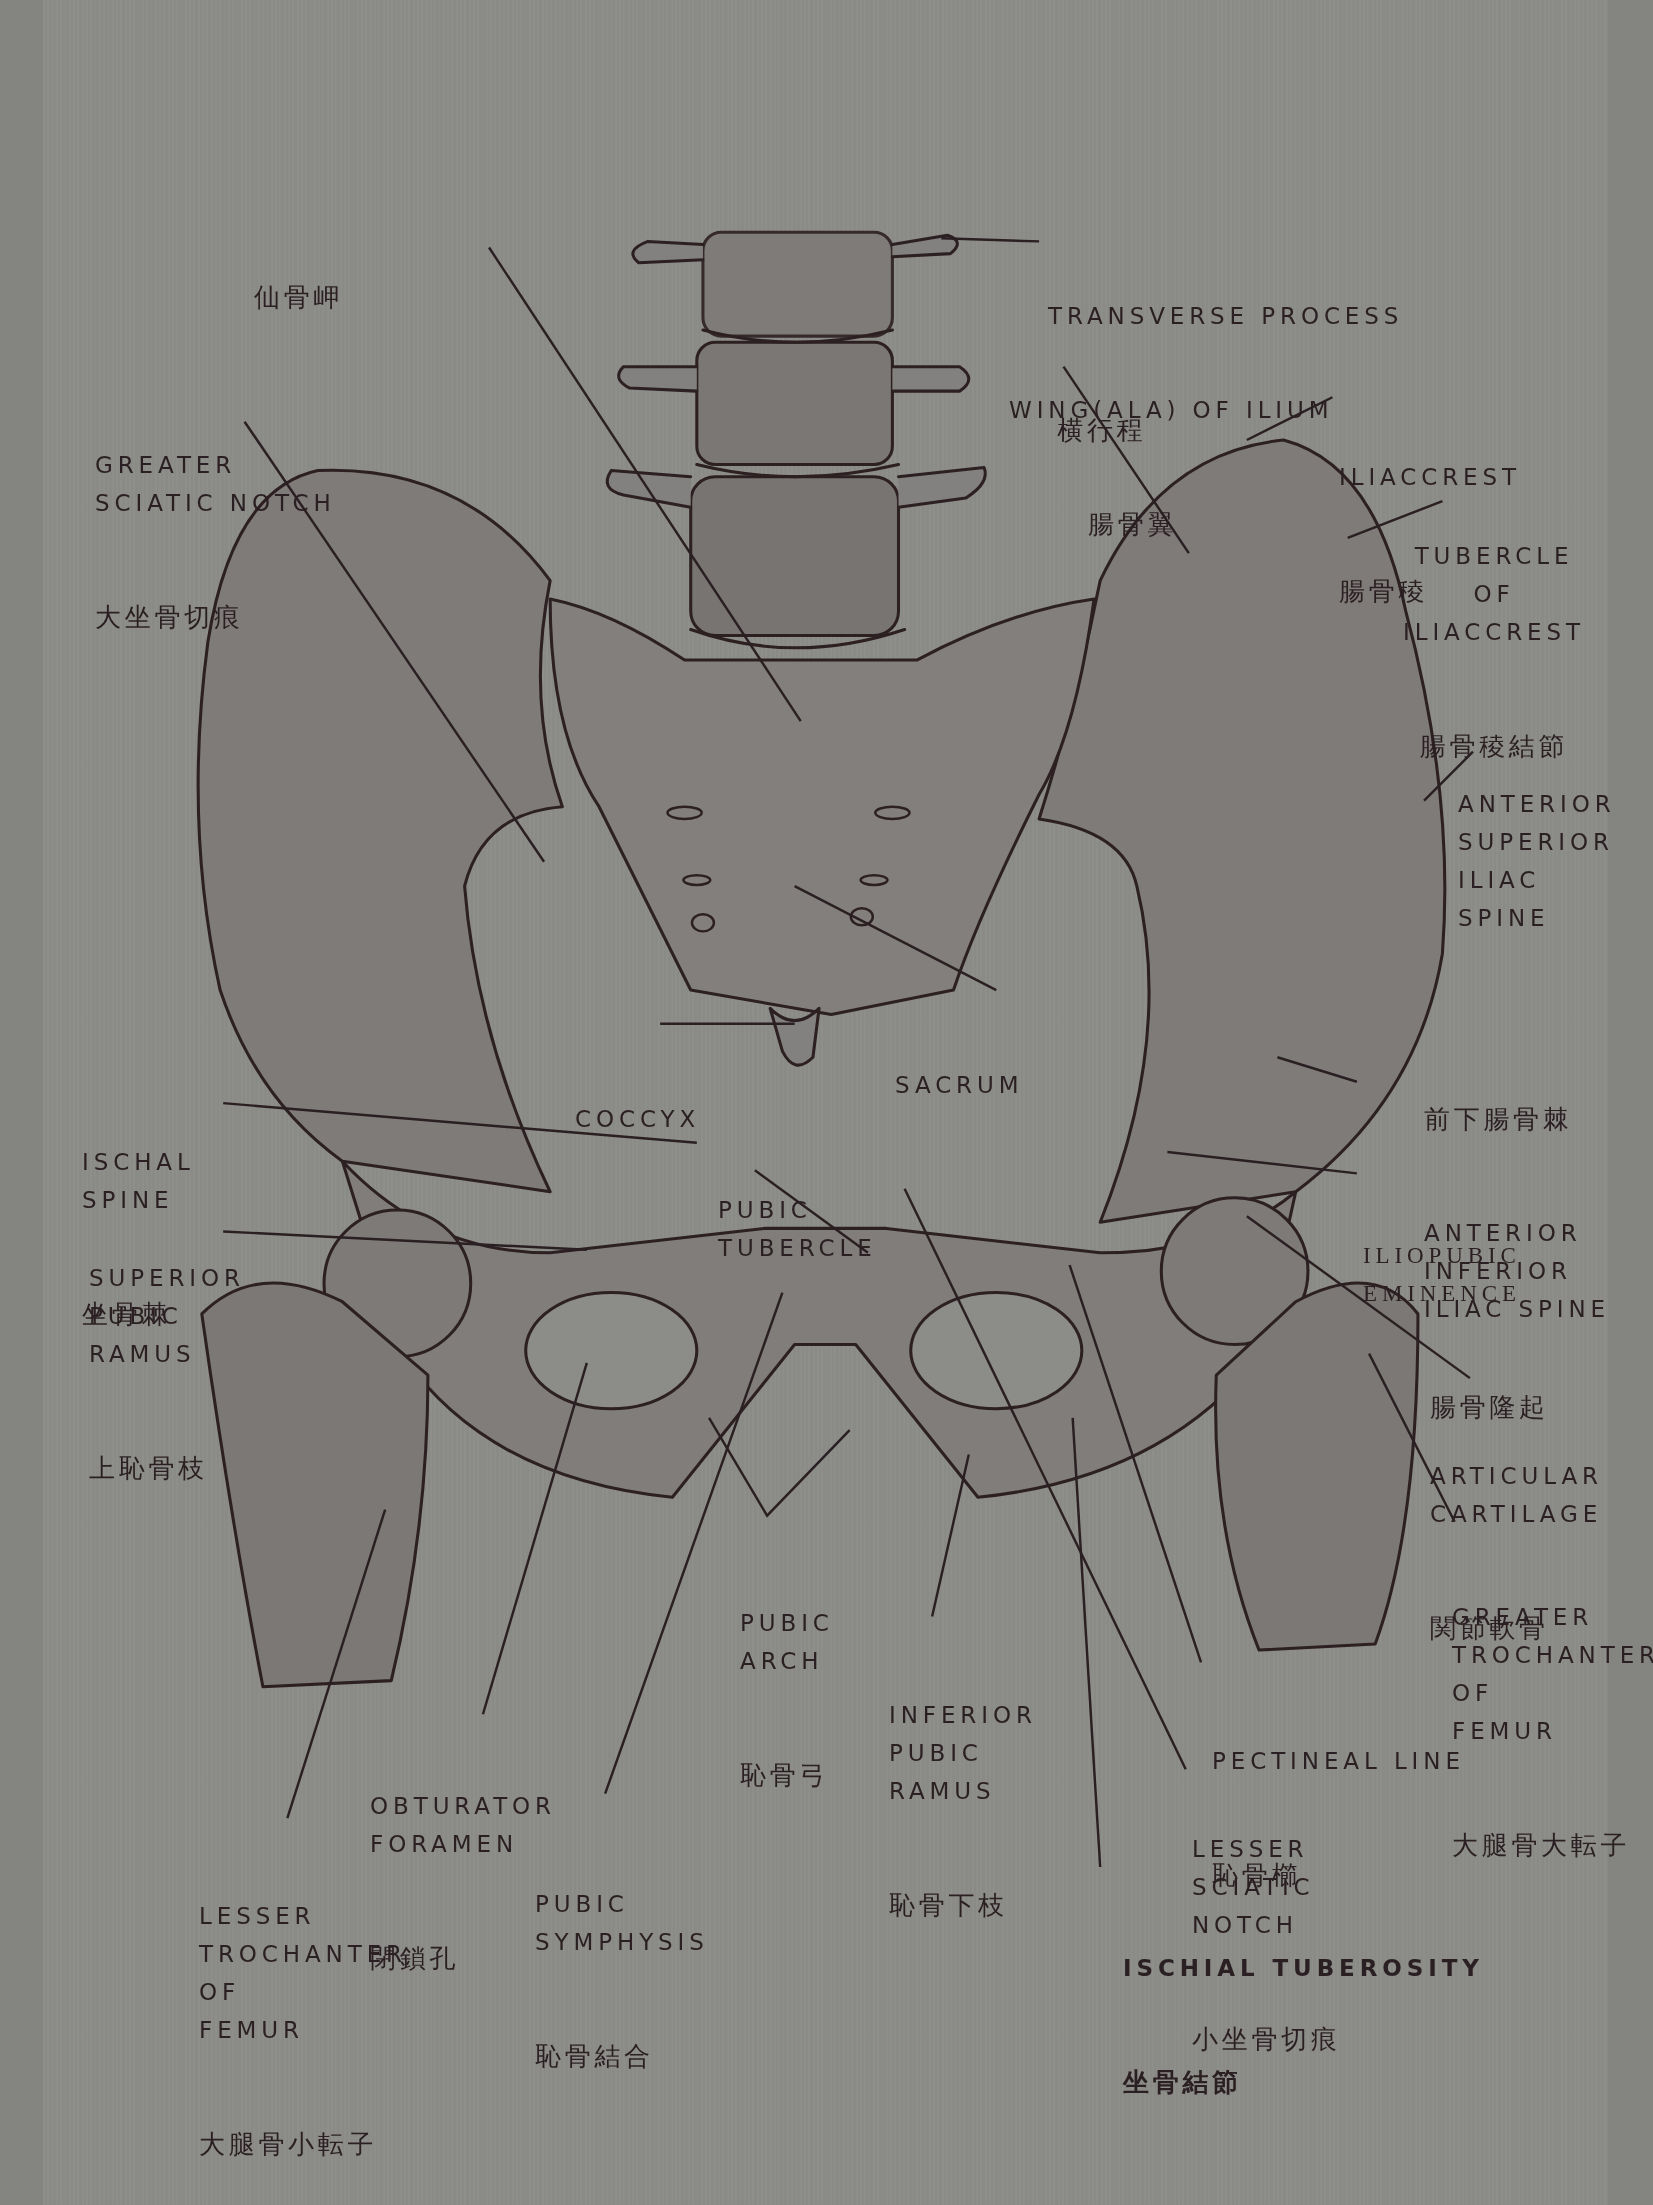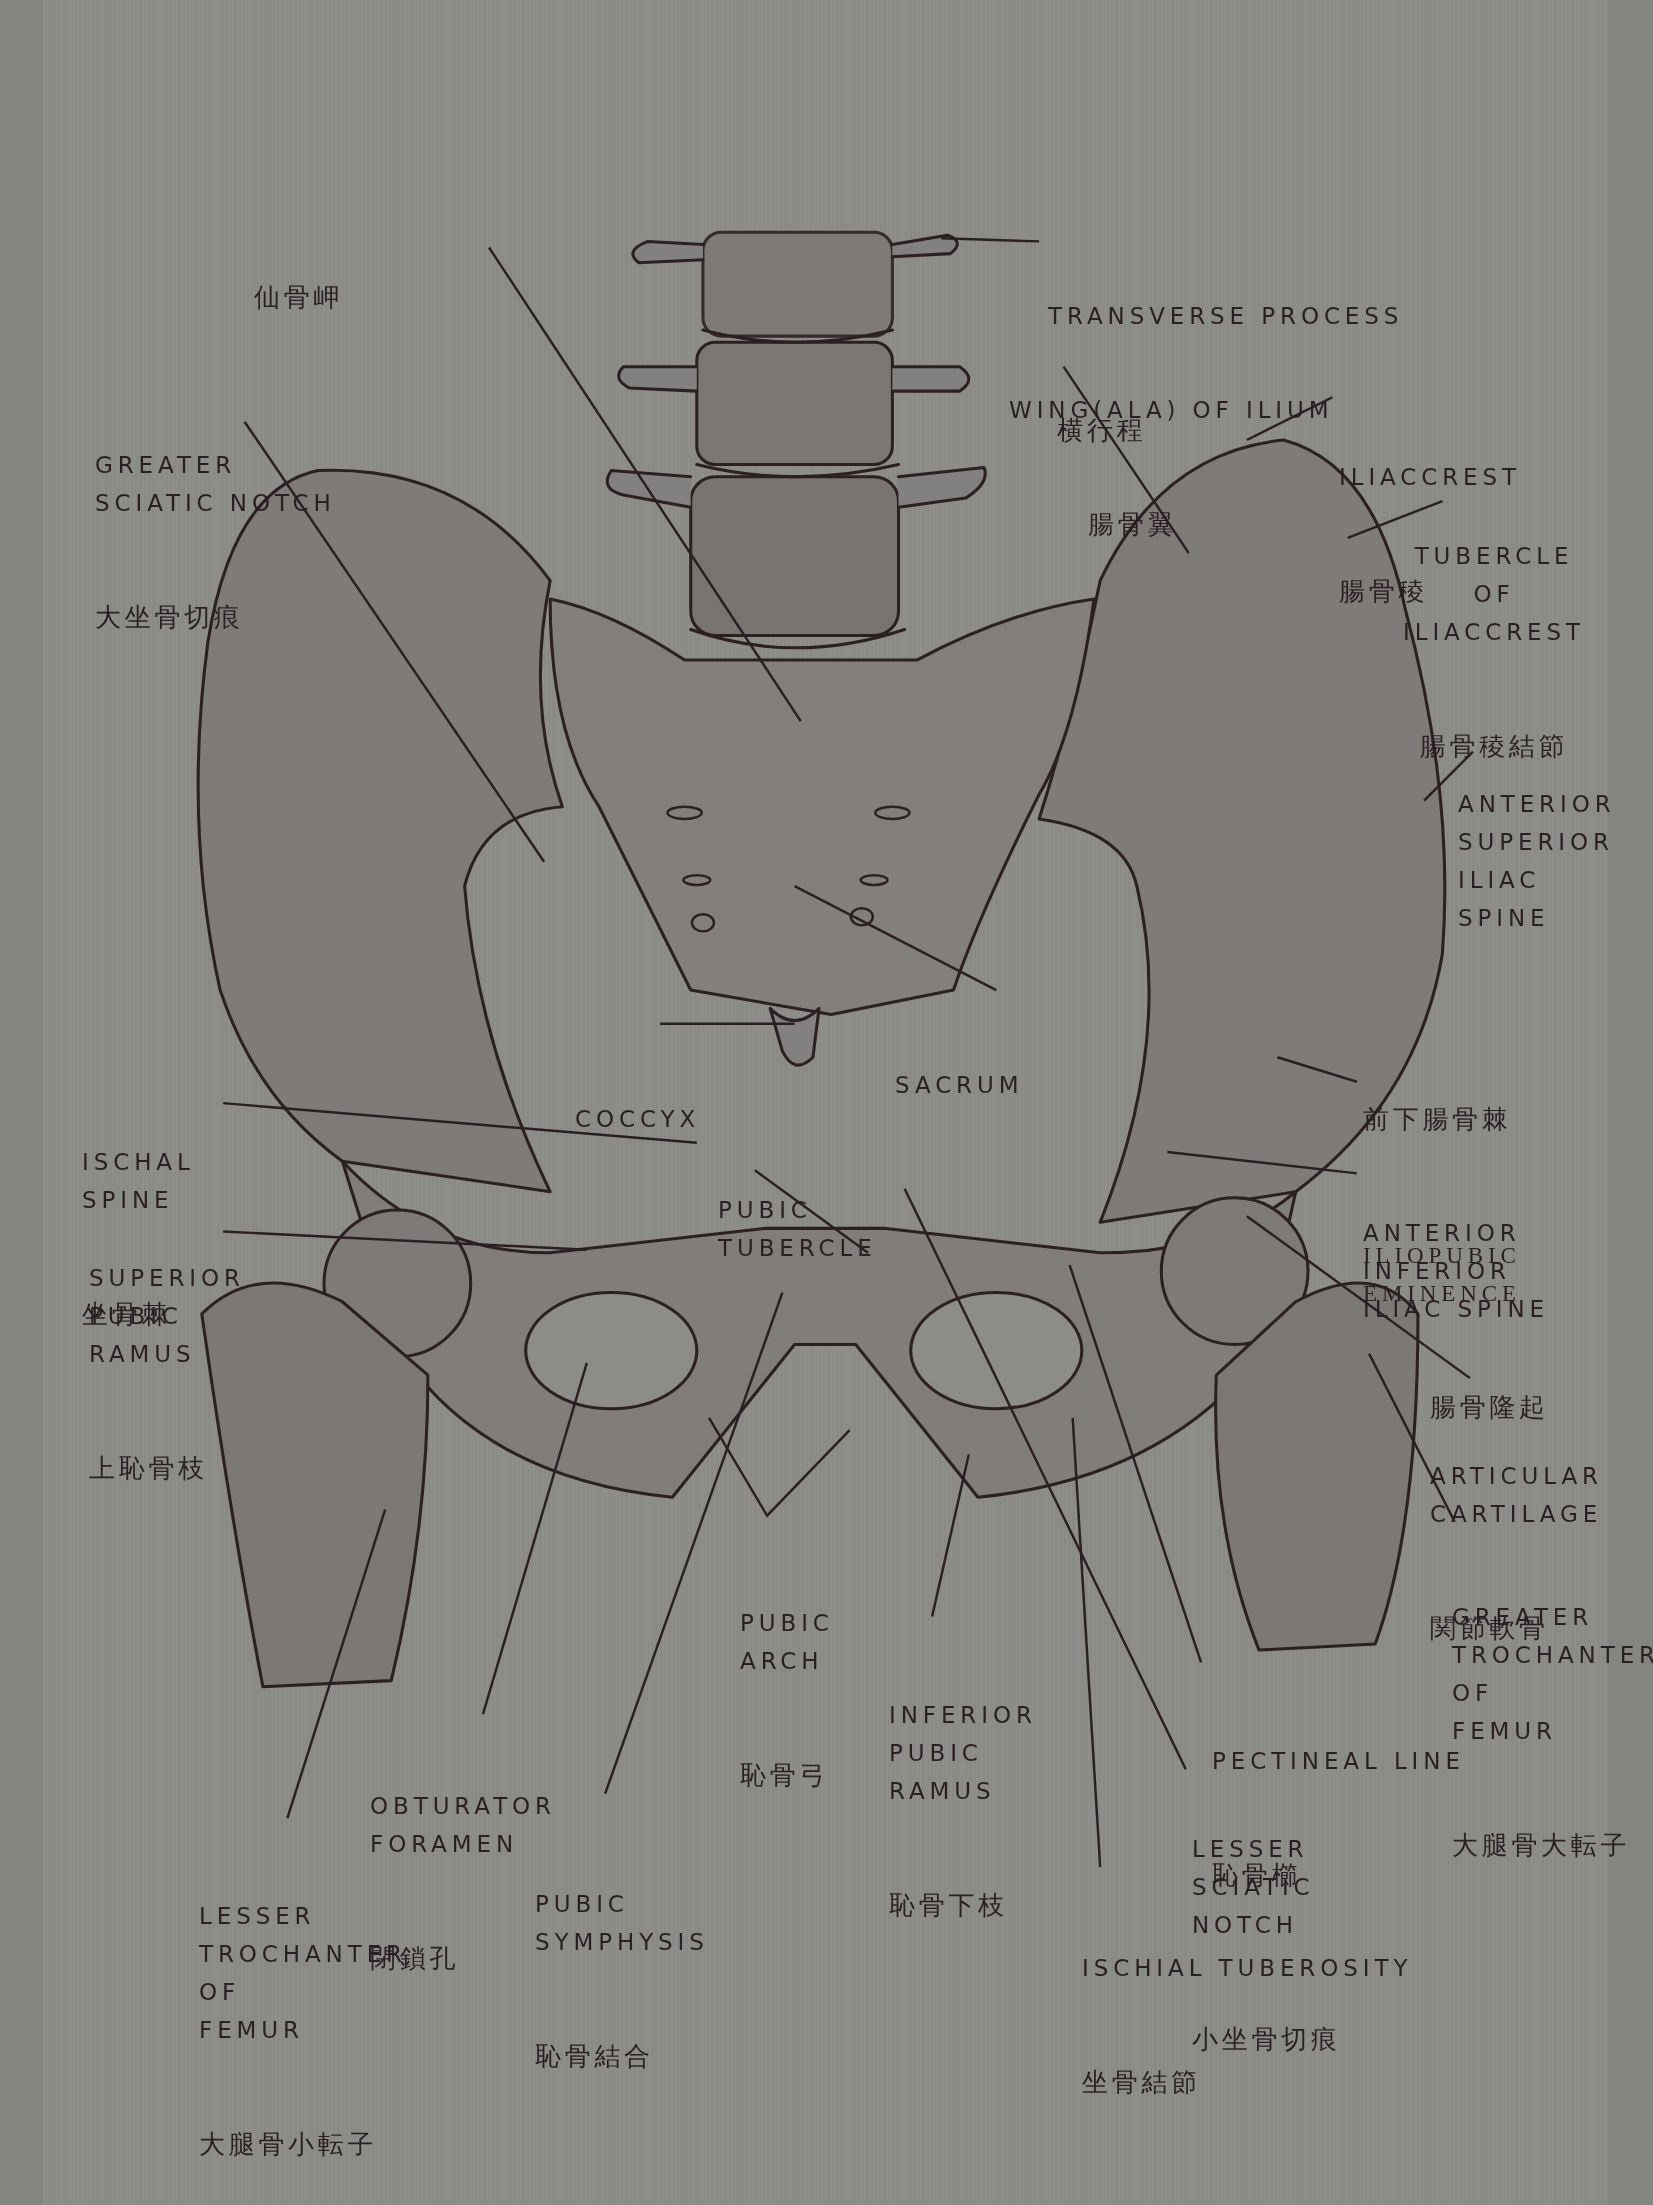--- a/index.html
+++ b/index.html
@@ -125,21 +125,21 @@
 SUPERIOR
 ILIAC
 SPINE</span>
 </div>
 <div class="label" style="left:895px; top:990px;">
   <span class="en">SACRUM</span>
 </div>
 <div class="label" style="left:575px; top:1024px;">
   <span class="en">COCCYX</span>
 </div>
-<div class="label" style="left:1363px; top:1024px;">
+<div class="label" style="left:1424px; top:1024px;">
   <span class="cjk">前下腸骨棘</span>
   <span class="en">ANTERIOR
 INFERIOR
 ILIAC SPINE</span>
 </div>
 <div class="label" style="left:1363px; top:1161px;font-family:Liberation Serif, serif;">
   <span class="en">ILIOPUBIC
 EMINENCE</span>
   <span class="cjk" style="padding-left:67px">腸骨隆起</span>
 </div>
@@ -194,21 +194,21 @@
   <span class="en">LESSER
 SCIATIC
 NOTCH</span>
   <span class="cjk">小坐骨切痕</span>
 </div>
 <div class="label" style="left:535px; top:1809px;">
   <span class="en">PUBIC
 SYMPHYSIS</span>
   <span class="cjk">恥骨結合</span>
 </div>
-<div class="label" style="left:1082px; top:1873px;">
+<div class="label" style="left:1123px; top:1873px;font-weight:bold;">
   <span class="en">ISCHIAL TUBEROSITY</span>
   <span class="cjk">坐骨結節</span>
 </div>
 <div class="label" style="left:199px; top:1821px;">
   <span class="en">LESSER
 TROCHANTER
 OF
 FEMUR</span>
   <span class="cjk">大腿骨小転子</span>
 </div>

